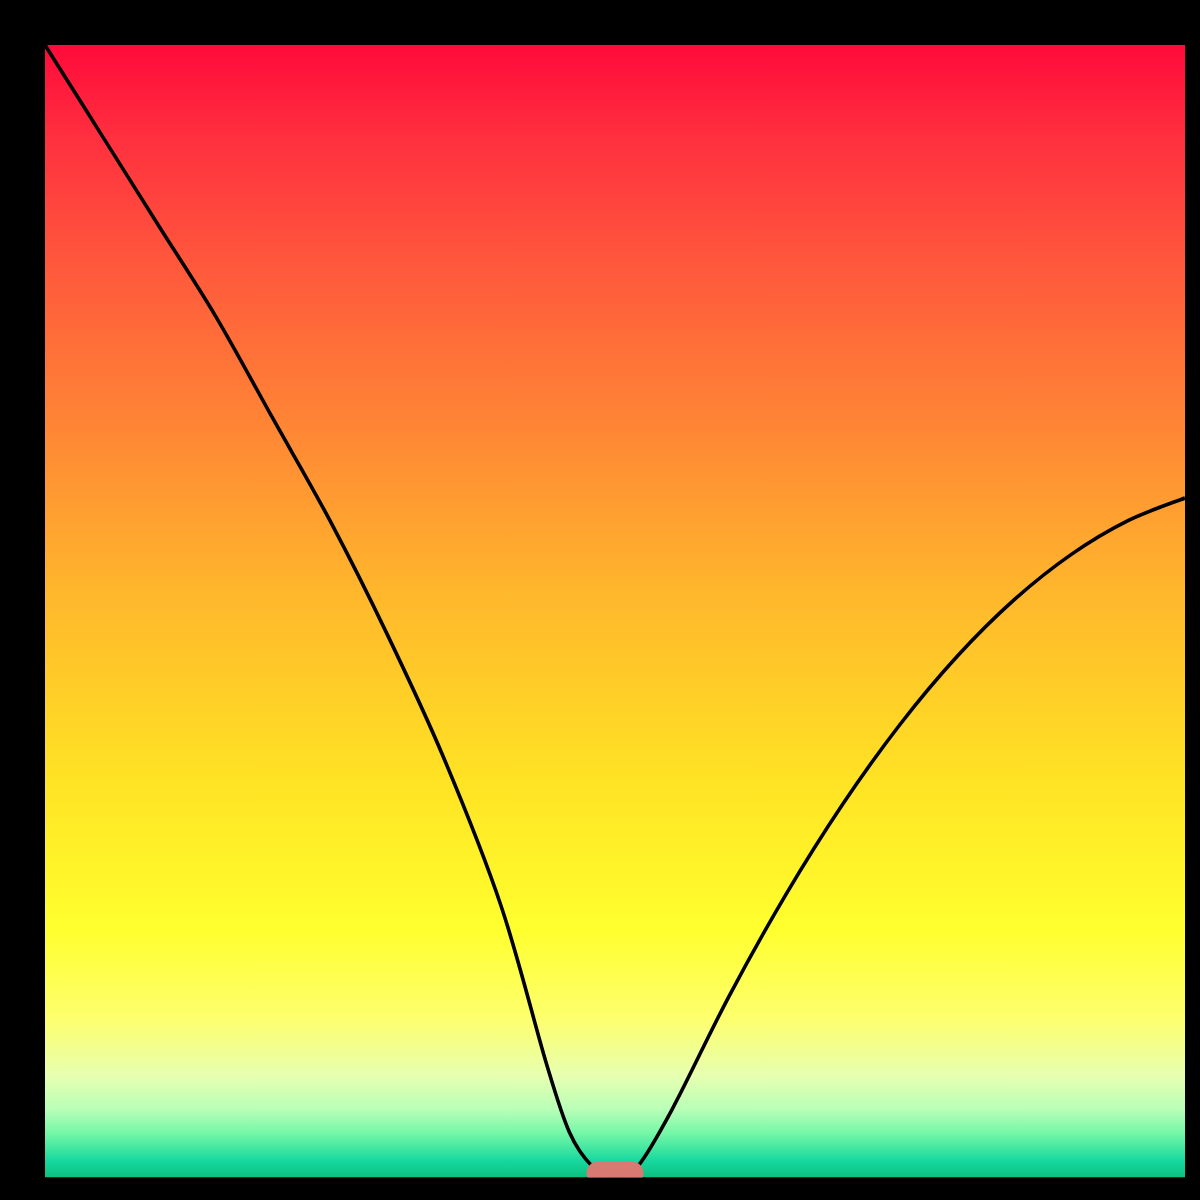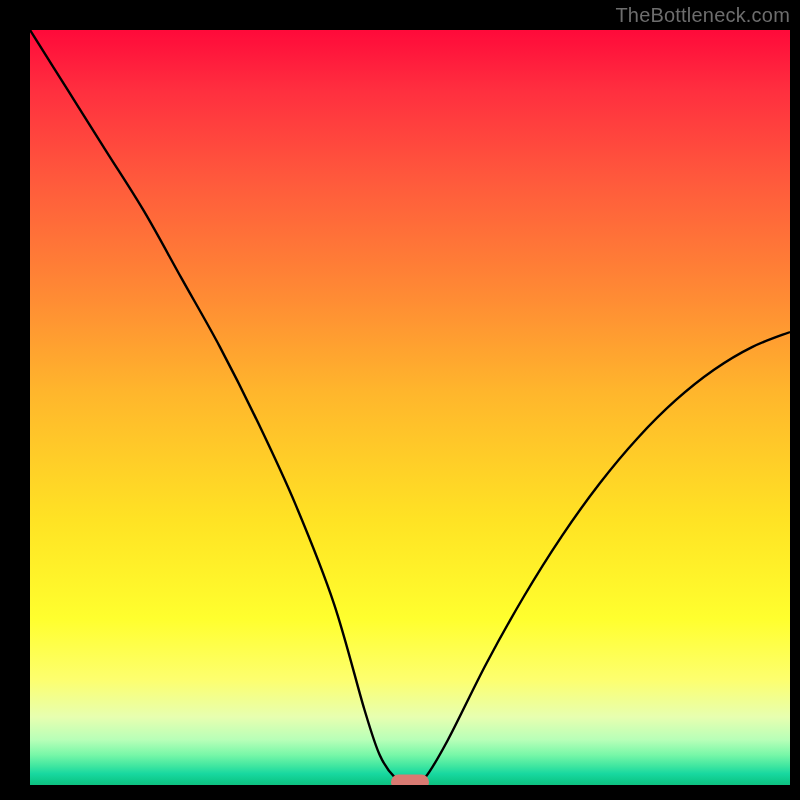--- a/index.html
+++ b/index.html
@@ -74,21 +74,20 @@
     background: #d87a72;
     border-radius: 8px;
     transform: translate(-50%, -50%);
   }
 </style>
 </head>
 <body>
 
 <div class="frame">
 
-  <div class="watermark">TheBottleneck.com</div>
 
   <div class="plot-area">
     <div class="gradient"></div>
 
     <svg class="curve" viewBox="0 0 760 755" preserveAspectRatio="none">
       <path id="curve-path" fill="none" stroke="#000" stroke-width="2.4" d="M 0 0 C 6.333333333333333 10.066666666666663, 25.333333333333336 40.26666666666664, 38 60.39999999999998 C 50.666666666666664 80.53333333333332, 63.333333333333336 100.66666666666673, 76 120.80000000000007 C 88.66666666666667 140.93333333333342, 101.33333333333333 159.8083333333334, 114 181.20000000000005 C 126.66666666666667 202.5916666666667, 139.33333333333334 226.49999999999997, 152 249.14999999999998 C 164.66666666666666 271.79999999999995, 177.33333333333334 293.19166666666666, 190 317.1 C 202.66666666666666 341.0083333333334, 215.33333333333334 366.175, 228 392.6 C 240.66666666666666 419.02500000000003, 253.33333333333334 445.45, 266 475.65 C 278.6666666666667 505.84999999999997, 292.6 539.8249999999999, 304 573.8 C 315.4 607.775, 326.79999999999995 654.3333333333334, 334.4 679.5 C 342 704.6666666666666, 344.53333333333336 713.4749999999999, 349.6 724.8 C 354.6666666666667 736.125, 359.73333333333335 742.4166666666667, 364.8 747.45 C 369.8666666666667 752.4833333333333, 374.93333333333334 755, 380 755 C 385.06666666666666 755, 388.8666666666667 755, 395.2 747.45 C 401.5333333333333 739.9000000000001, 407.86666666666673 728.575, 418.00000000000006 709.7 C 428.1333333333334 690.825, 443.33333333333337 658.1083333333333, 456 634.2 C 468.66666666666663 610.2916666666667, 481.3333333333333 587.6416666666667, 494 566.25 C 506.6666666666667 544.8583333333333, 519.3333333333334 524.725, 532 505.85 C 544.6666666666666 486.975, 557.3333333333334 469.35833333333335, 570 453 C 582.6666666666666 436.64166666666665, 595.3333333333334 421.54166666666663, 608 407.7 C 620.6666666666666 393.85833333333335, 633.3333333333334 381.275, 646 369.95 C 658.6666666666666 358.625, 671.3333333333334 348.5583333333333, 684 339.74999999999994 C 696.6666666666666 330.9416666666666, 709.3333333333334 323.39166666666665, 722 317.1 C 734.6666666666666 310.8083333333334, 753.6666666666666 304.51666666666665, 760 302"></path>
     </svg>
 
     <div id="marker" class="marker" style="left: 380px; top: 752px; background: rgb(216, 122, 114);"></div>
   </div>

